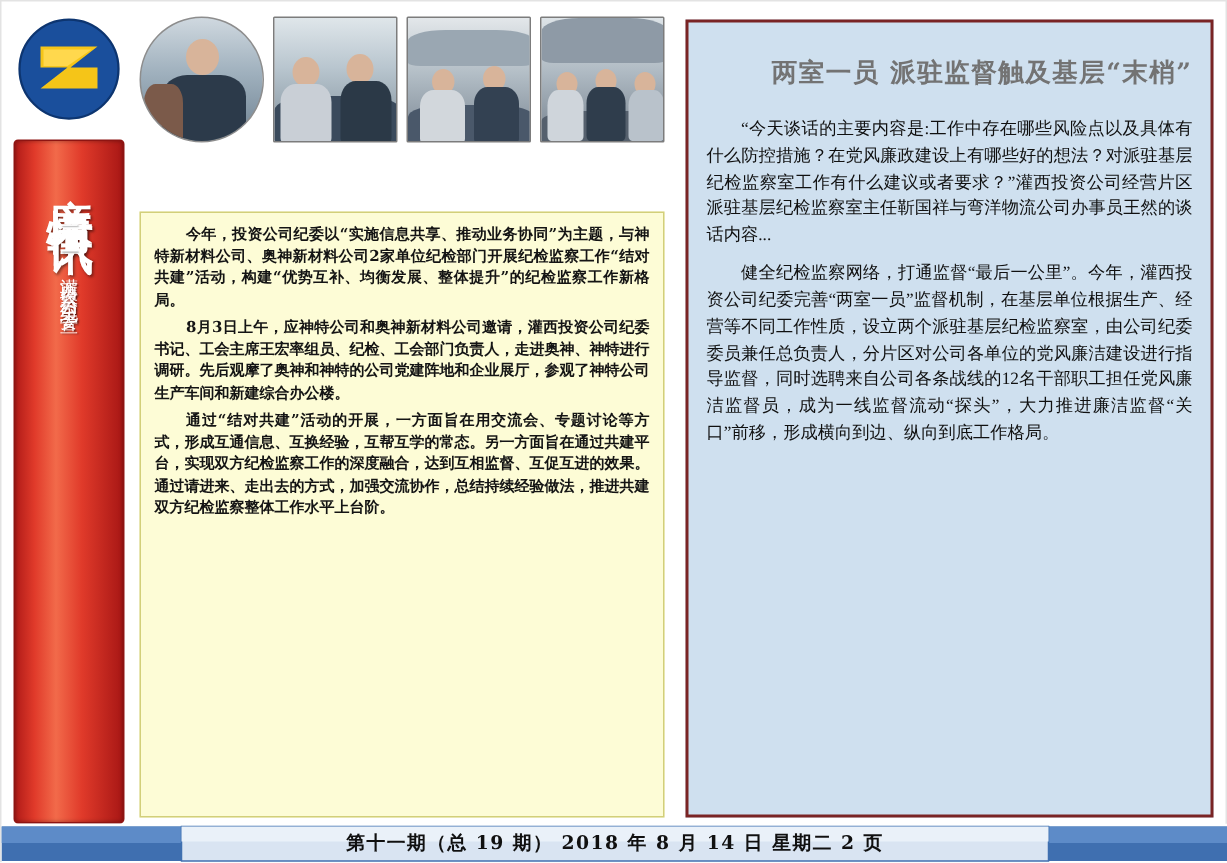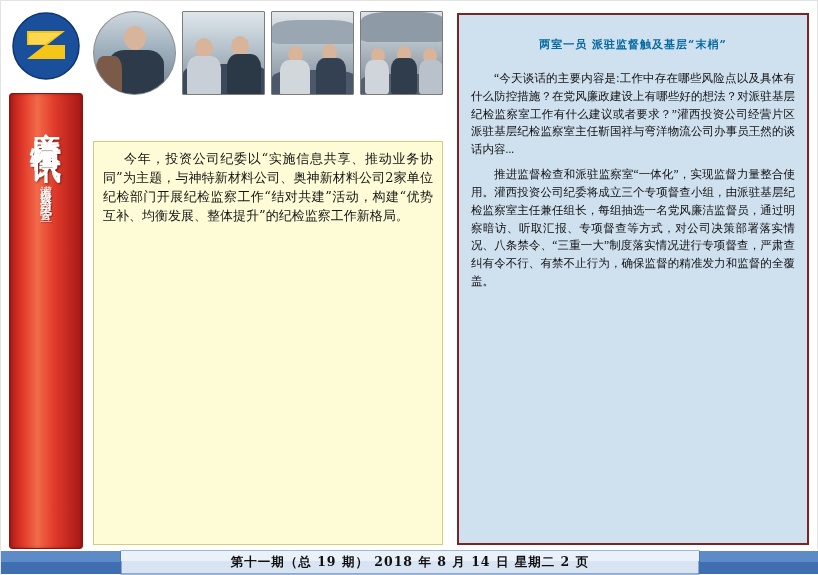--- a/index.html
+++ b/index.html
@@ -77,40 +77,41 @@
   .yellow-box{
     position:absolute;left:92px;top:140px;width:350px;height:404px;
     background:#fdfcd6;
     border:1px solid #d2cf7a;
     box-sizing:border-box;
     padding:8px 9px 6px 9px;
   }
   .yellow-box p{
     margin:0 0 4px 0;
     font-family:"DejaVu Serif", serif;
-    font-size:13px;
+    font-size:10px;
     line-height:1.45;
     color:#141414;
     text-align:justify;
     text-indent:21px;
+    font-weight:bold;
   }
   
   .right-box{
     position:absolute;left:456px;top:12px;width:352px;height:532px;
     background:#cfe0ef;
     border:2px solid #7a2424;
     box-sizing:border-box;
     padding:10px 12px;
   }
   .right-title{
-    text-align:center;
-    font-family:"DejaVu Serif", serif;
-    font-weight:bold;
-    font-size:11px;
-    color:#0369a1;
+    text-align:right;
+    font-family:"DejaVu Serif", serif;
+    font-weight:bold;
+    font-size:17px;
+    color:#737373;
     letter-spacing:1px;
     margin:12px 0 18px 0;
   }
   .right-box p{
     margin:0 0 7px 0;
     font-family:Liberation Serif, serif;
     font-size:11.5px;
     line-height:1.55;
     color:#101010;
     text-align:justify;
@@ -182,26 +183,28 @@
       <div class="ph-head" style="left:36px;top:34px;width:14px;height:16px;"></div>
       <div class="ph-head" style="left:62px;top:36px;width:14px;height:16px;"></div>
       <div class="ph-body" style="left:4px;top:48px;width:24px;height:34px;background:#cfd5db;"></div>
       <div class="ph-body" style="left:30px;top:46px;width:26px;height:36px;background:#2f3d4c;"></div>
       <div class="ph-body" style="left:58px;top:48px;width:24px;height:34px;background:#b9c2cb;"></div>
     </div>
   </div>
 
   <div class="yellow-box">
     <p>今年，投资公司纪委以“实施信息共享、推动业务协同”为主题，与神特新材料公司、奥神新材料公司2家单位纪检部门开展纪检监察工作“结对共建”活动，构建“优势互补、均衡发展、整体提升”的纪检监察工作新格局。</p>
+    <p>8月3日上午，应神特公司和奥神新材料公司邀请，灌西投资公司纪委书记、工会主席王宏率组员、纪检、工会部门负责人，走进奥神、神特进行调研。先后观摩了奥神和神特的公司党建阵地和企业展厅，参观了神特公司生产车间和新建综合办公楼。</p>
+    <p>通过“结对共建”活动的开展，一方面旨在用交流会、专题讨论等方式，形成互通信息、互换经验，互帮互学的常态。另一方面旨在通过共建平台，实现双方纪检监察工作的深度融合，达到互相监督、互促互进的效果。通过请进来、走出去的方式，加强交流协作，总结持续经验做法，推进共建双方纪检监察整体工作水平上台阶。</p>
   </div>
 
   <div class="right-box">
     <div class="right-title">两室一员 派驻监督触及基层“末梢”</div>
     <p>“今天谈话的主要内容是:工作中存在哪些风险点以及具体有什么防控措施？在党风廉政建设上有哪些好的想法？对派驻基层纪检监察室工作有什么建议或者要求？”灌西投资公司经营片区派驻基层纪检监察室主任靳国祥与弯洋物流公司办事员王然的谈话内容...</p>
-    <p>推进监督检查和派驻监察室“一体化”，实现监督力量整合使用。灌西投资公司纪委将成立三个专项督查小组，由派驻基层纪检监察室主任兼任组长，每组抽选一名党风廉洁监督员，通过明察暗访、听取汇报、专项督查等方式，对公司决策部署落实情况、八条禁令、“三重一大”制度落实情况进行专项督查，严肃查纠有令不行、有禁不止行为，确保监督的精准发力和监督的全覆盖。</p>
+    <p>健全纪检监察网络，打通监督“最后一公里”。今年，灌西投资公司纪委完善“两室一员”监督机制，在基层单位根据生产、经营等不同工作性质，设立两个派驻基层纪检监察室，由公司纪委委员兼任总负责人，分片区对公司各单位的党风廉洁建设进行指导监督，同时选聘来自公司各条战线的12名干部职工担任党风廉洁监督员，成为一线监督流动“探头”，大力推进廉洁监督“关口”前移，形成横向到边、纵向到底工作格局。</p>
   </div>
 
   <div class="footer">
     <svg class="ribbon-bg" width="818" height="27" viewBox="0 0 818 27">
       <rect x="0" y="0" width="818" height="27" fill="#ffffff"></rect>
       <polygon points="0,2 150,2 120,13 150,25 0,25" fill="#3f6fb0"></polygon>
       <polygon points="0,2 150,2 120,13 0,13" fill="#5d8bc8"></polygon>
       <polygon points="818,2 668,2 698,13 668,25 818,25" fill="#3f6fb0"></polygon>
       <polygon points="818,2 668,2 698,13 818,13" fill="#5d8bc8"></polygon>
       <rect x="120" y="2" width="578" height="23" fill="#d9e4f2" stroke="#3f6fb0" stroke-width="1"></rect>

